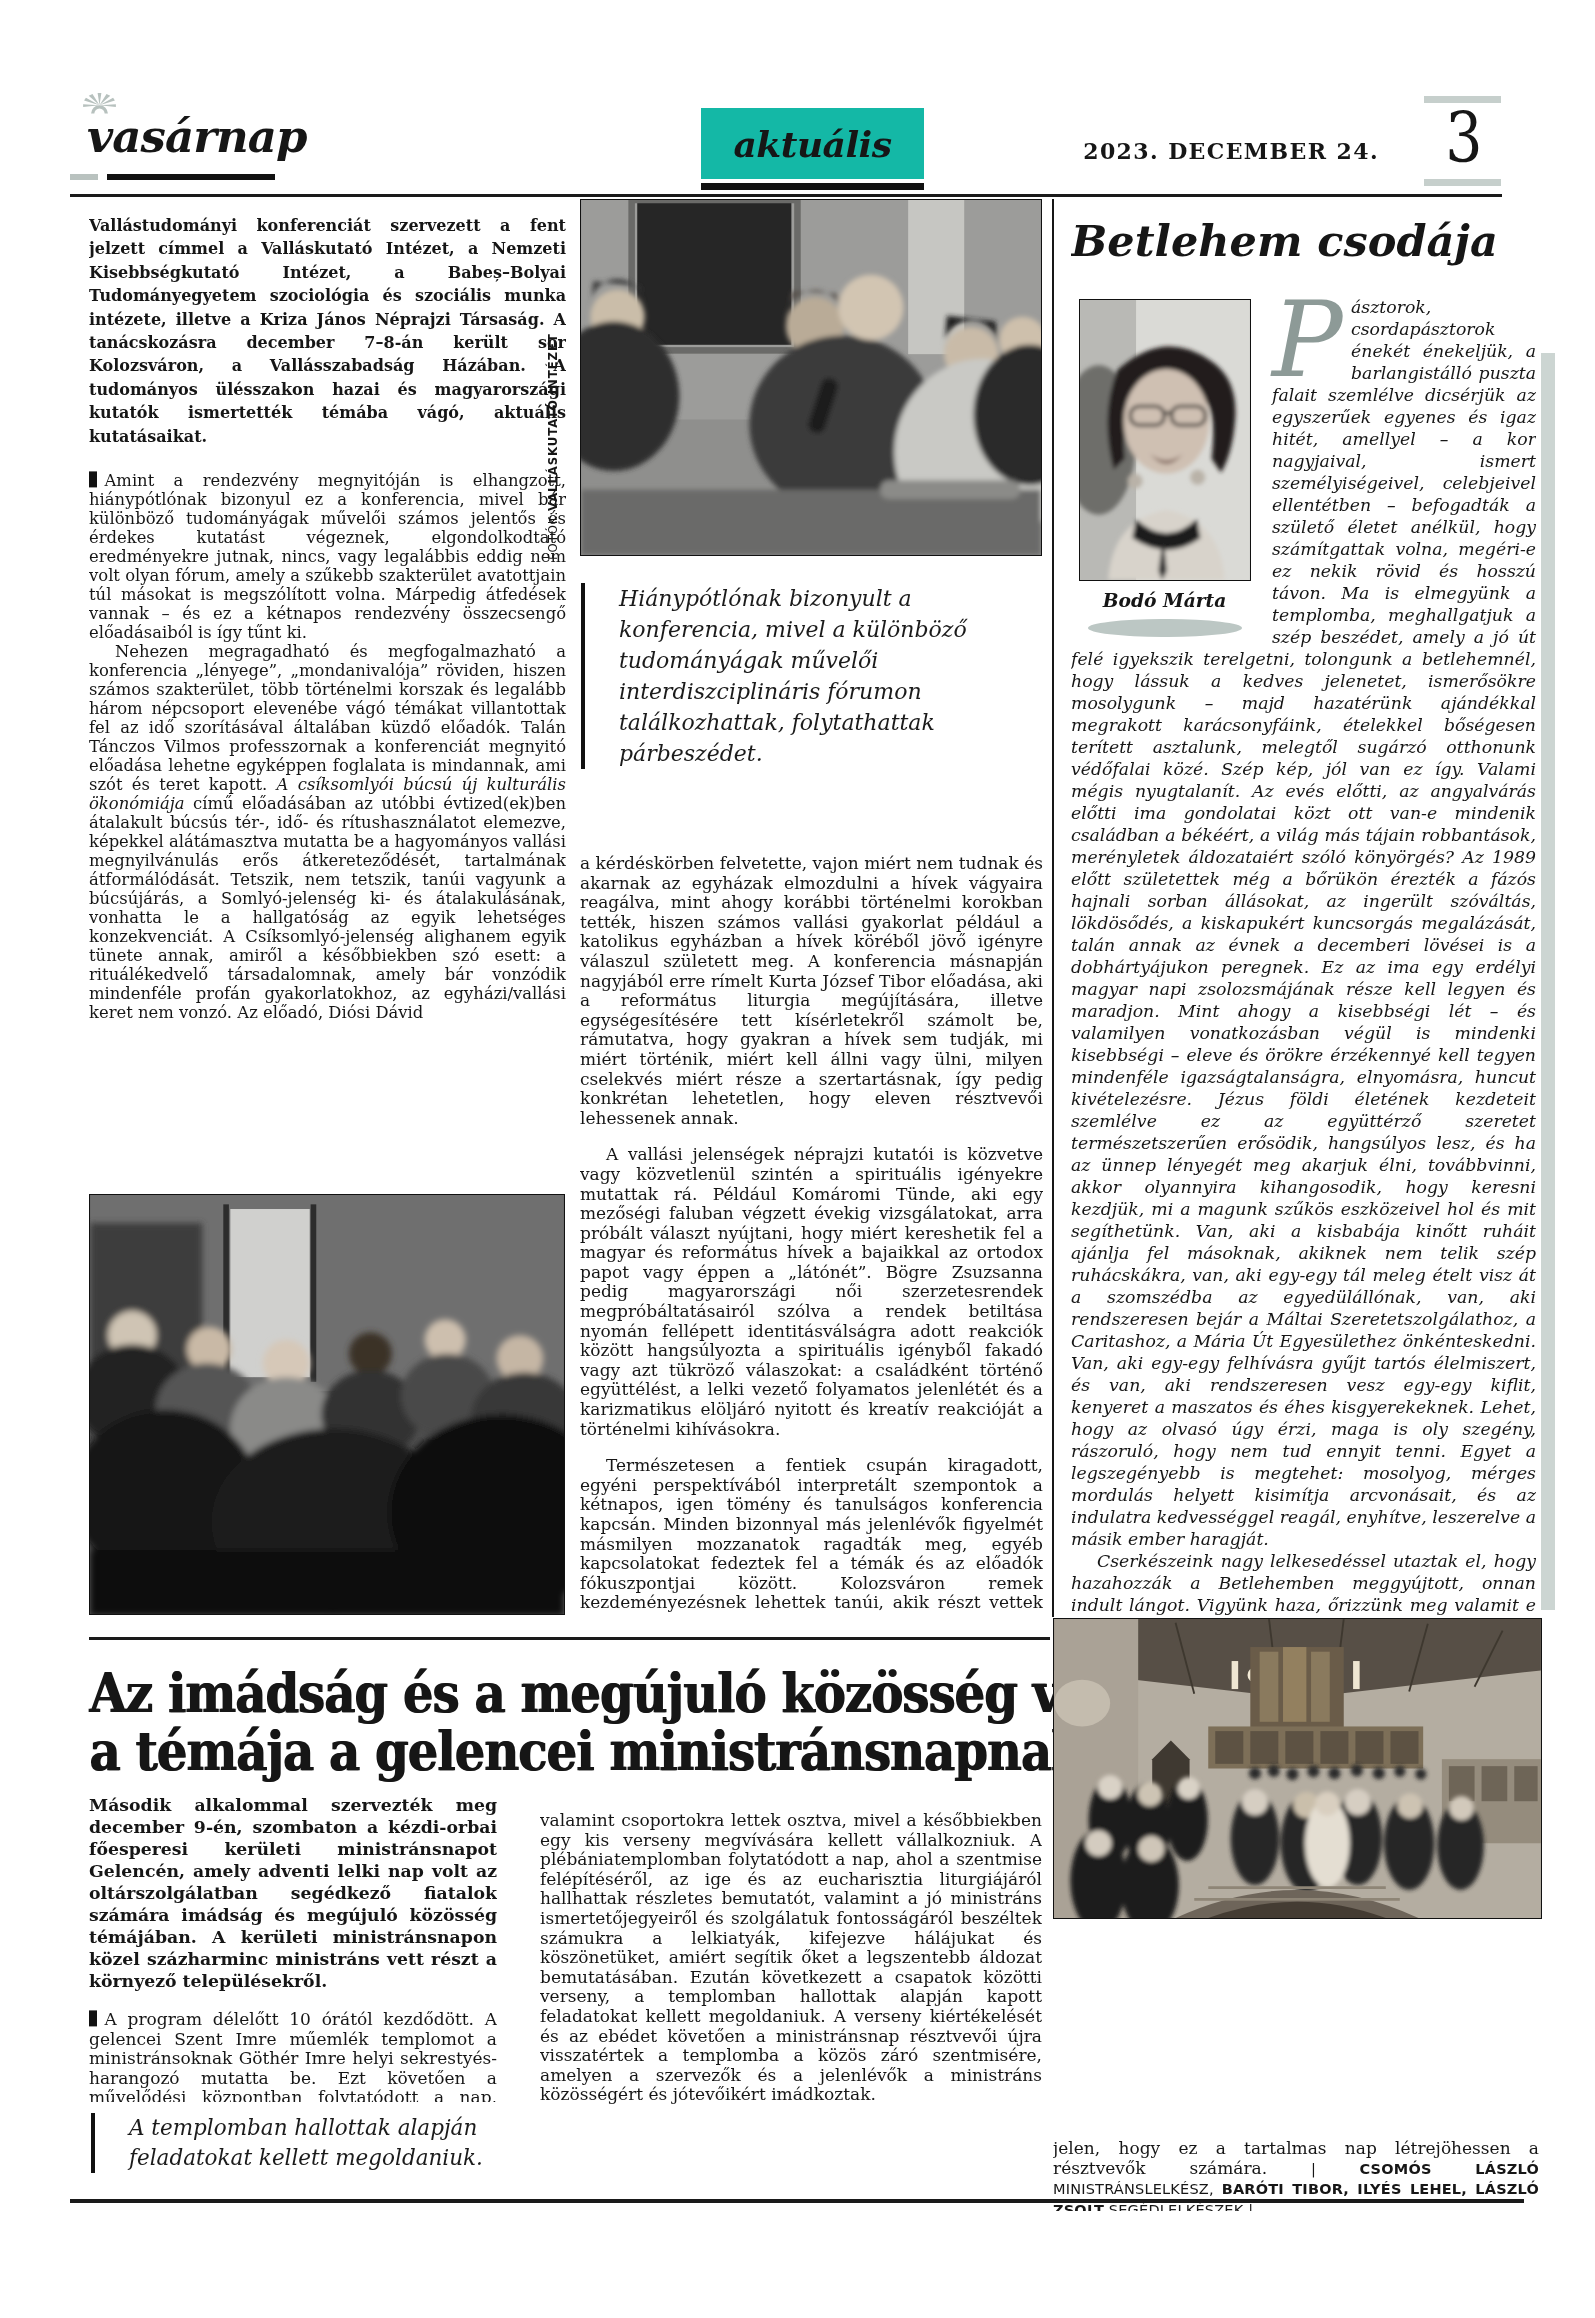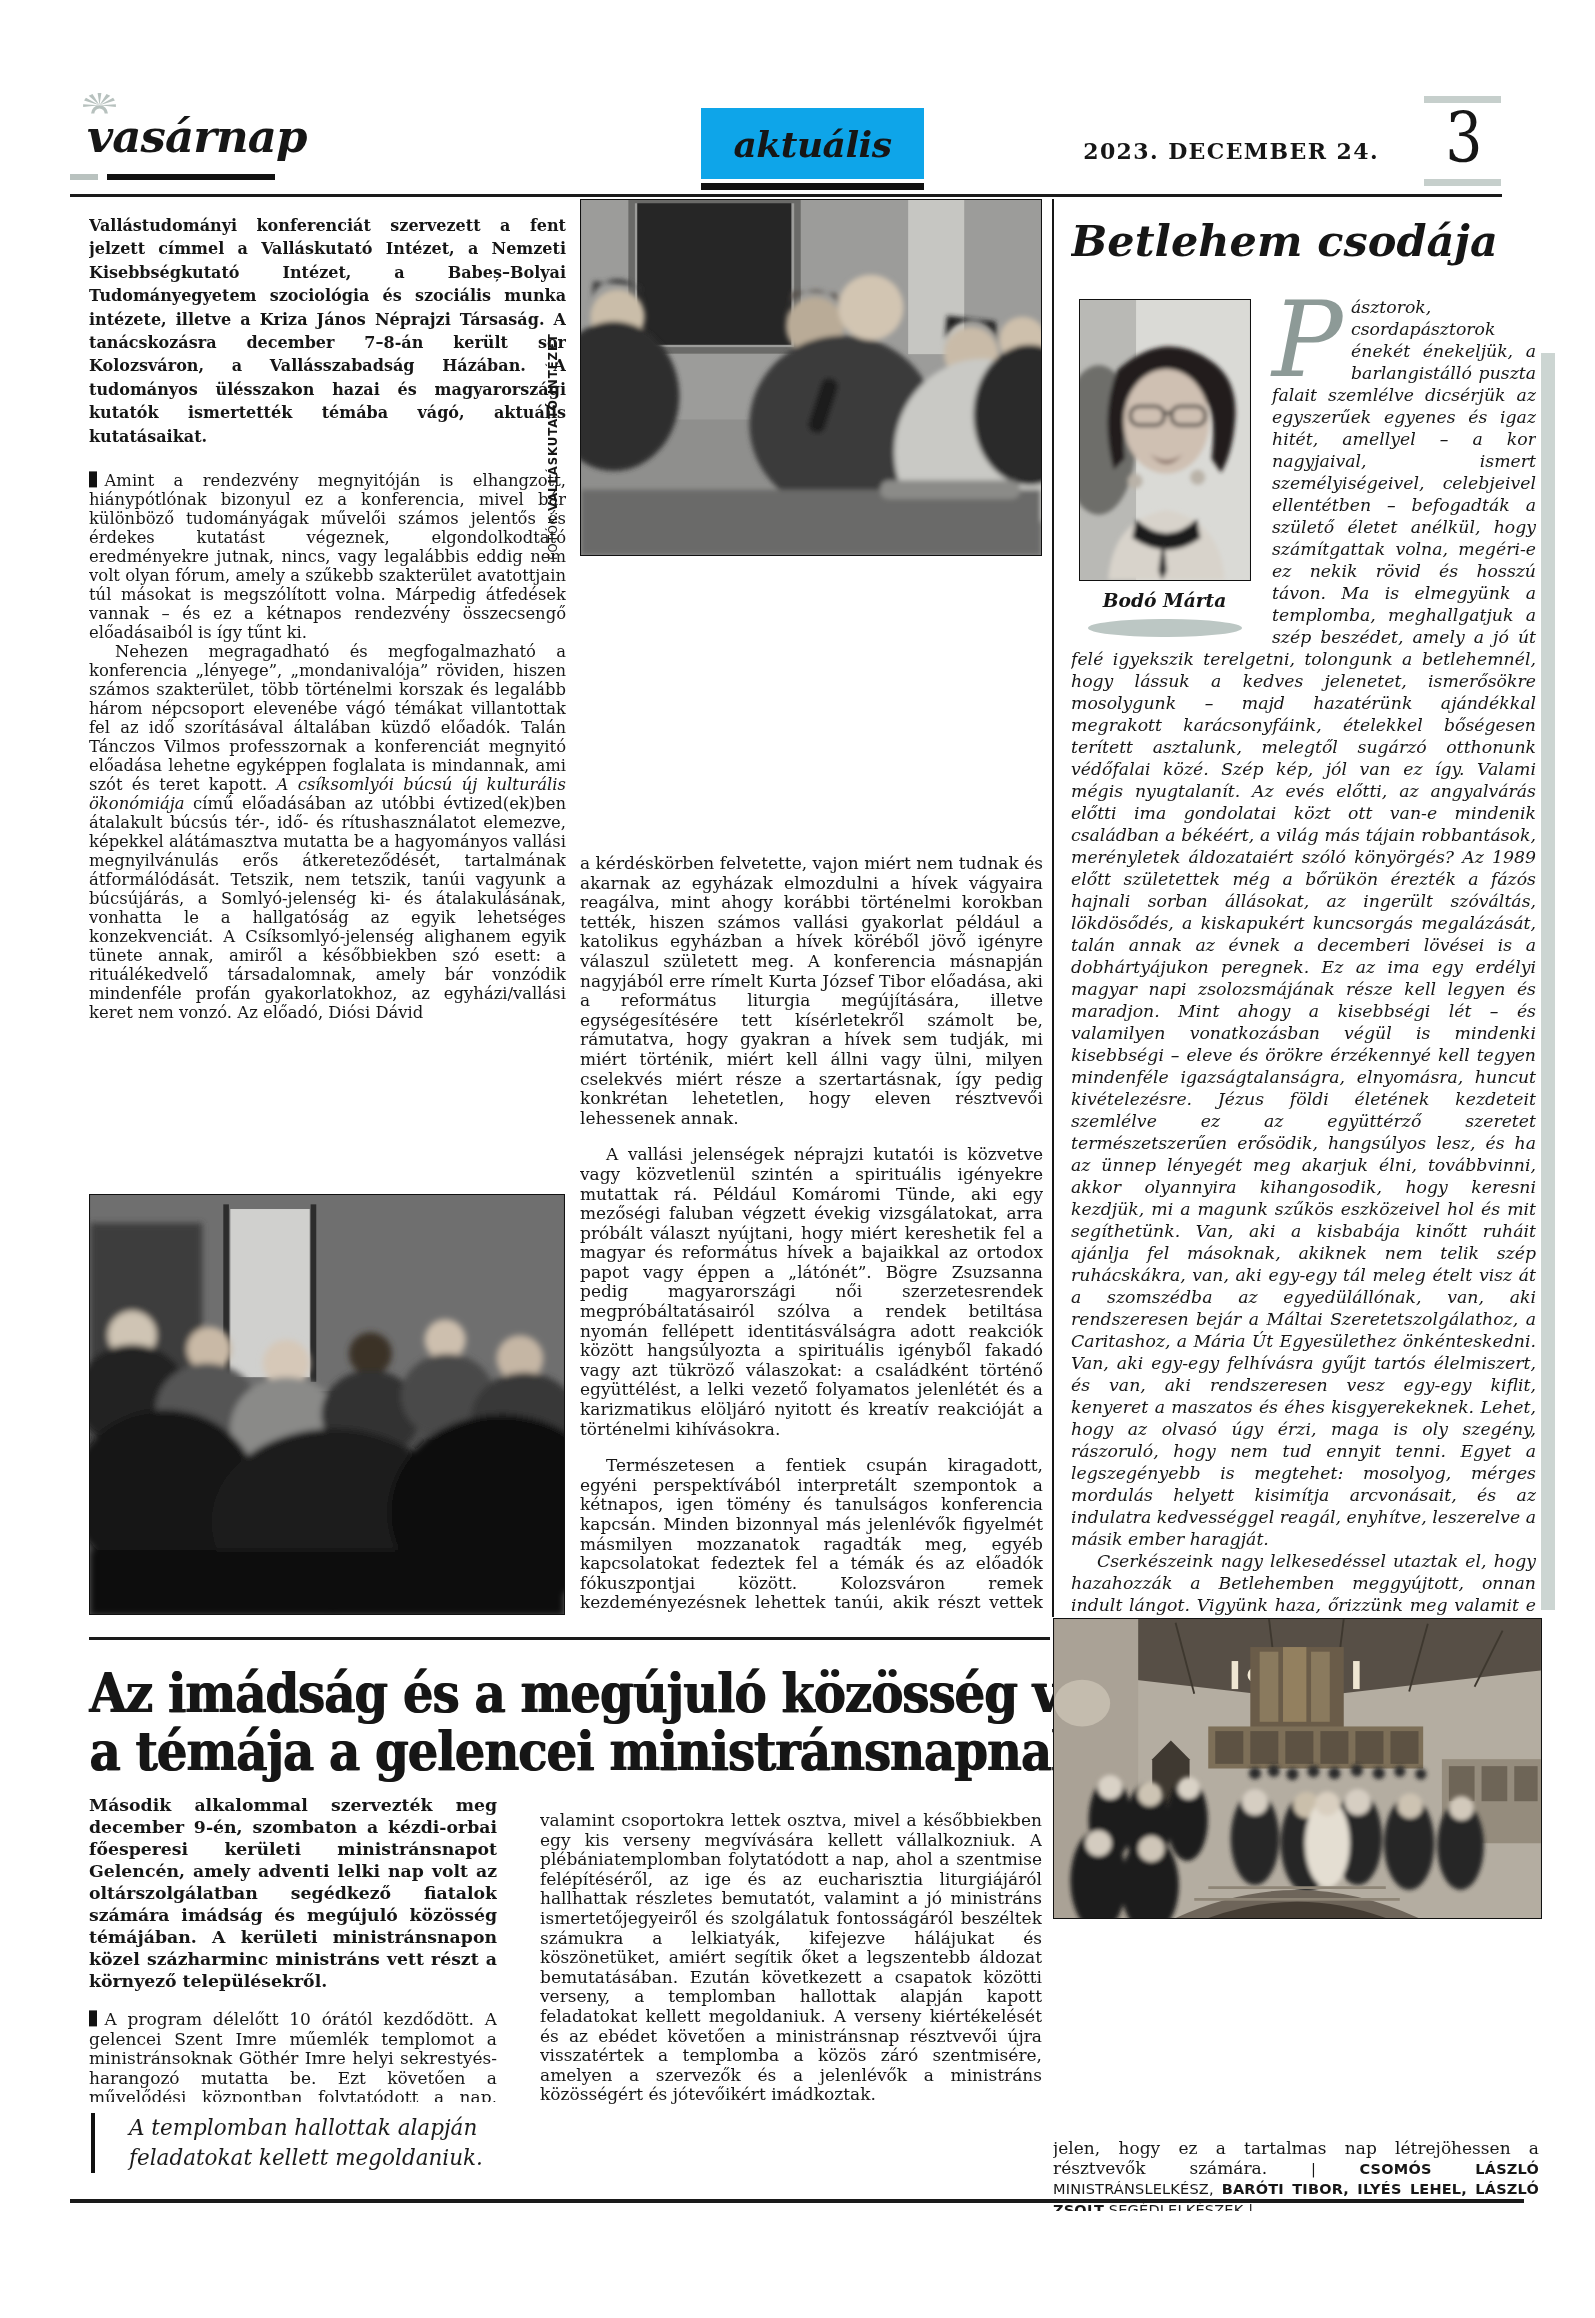--- a/index.html
+++ b/index.html
@@ -12,21 +12,21 @@
     -webkit-font-smoothing:antialiased;
   }
   .sheet{position:absolute;left:0;top:0;width:1595px;height:2319px;background:#ffffff;overflow:hidden;}
   .abs{position:absolute;}
 
   
   .logo-text{font-style:italic;font-weight:bold;font-size:45px;letter-spacing:-0.9px;line-height:1;}
   .logo-bar{background:#111;height:6px;}
   .logo-dash{background:#b9c2bf;height:6px;}
   .sun-icon svg{display:block;}
-  .section-box{background:#0ea5e9;display:flex;align-items:center;justify-content:center;}
+  .section-box{background:#14b8a6;display:flex;align-items:center;justify-content:center;}
   .section-label{font-style:italic;font-weight:bold;font-size:36px;letter-spacing:-0.5px;}
   .section-underline{background:#111;height:6.5px;}
   .issue-date{font-size:22px;font-weight:600;letter-spacing:1.4px;white-space:nowrap;}
   .page-num{font-size:69px;font-weight:500;transform:scaleX(.85);transform-origin:center;line-height:1;}
   .gray-bar{background:#c6cfcc;height:7px;}
   .rule{background:#1a1a1a;}
 
   
   .headline-main{
     font-weight:bold;font-size:45px;line-height:47px;letter-spacing:-0.9px;
@@ -187,20 +187,21 @@
           <path d="M777 320 a58 58 0 0 1 116 -8 l-6 -52 -104 -12 Z" fill="#1f1f1f"></path>
         <ellipse cx="860" cy="540" rx="190" ry="200" fill="#c9c9c5"></ellipse>
         <circle cx="945" cy="300" r="50" fill="#cec0ac"></circle>
           <ellipse cx="960" cy="460" rx="120" ry="150" fill="#2a2a2a"></ellipse>
         <rect x="0" y="620" width="984" height="140" fill="#6b6b69"></rect>
         <rect x="640" y="600" width="300" height="40" rx="18" fill="#8b8b88"></rect>
       </g>
     </svg>
   </div>
 
+  <div class="abs pullquote" style="left:581px;top:583px;width:421px;">Hiánypótlónak bizonyult a konferencia, mivel a különböző tudományágak művelői interdiszciplináris fórumon találkozhattak, folytathattak párbeszédet.</div>
 
   <div class="abs bodytext2" style="left:580px;top:837px;width:463px;height:776px;overflow:hidden;">
     <p>a kérdéskörben felvetette, vajon miért nem tudnak és akarnak az egyházak elmozdulni a hívek vágyaira reagálva, mint ahogy korábbi történelmi korokban tették, hiszen számos vallási gyakorlat például a katolikus egyházban a hívek köréből jövő igényre válaszul született meg. A konferencia másnapján nagyjából erre rímelt Kurta József Tibor előadása, aki a református liturgia megújítására, illetve egységesítésére tett kísérletekről számolt be, rámutatva, hogy gyakran a hívek sem tudják, mi miért történik, miért kell állni vagy ülni, milyen cselekvés miért része a szertartásnak, így pedig konkrétan lehetetlen, hogy eleven résztvevői lehessenek annak.</p>
     <p class="p-indent">A vallási jelenségek néprajzi kutatói is közvetve vagy közvetlenül szintén a spirituális igényekre mutattak rá. Például Komáromi Tünde, aki egy mezőségi faluban végzett évekig vizsgálatokat, arra próbált választ nyújtani, hogy miért kereshetik fel a magyar és református hívek a bajaikkal az ortodox papot vagy éppen a „látónét”. Bögre Zsuzsanna pedig magyarországi női szerzetesrendek megpróbáltatásairól szólva a rendek betiltása nyomán fellépett identitásválságra adott reakciók között hangsúlyozta a spirituális igényből fakadó vagy azt tükröző válaszokat: a családként történő együttélést, a lelki vezető folyamatos jelenlétét és a karizmatikus elöljáró nyitott és kreatív reakcióját a történelmi kihívásokra.</p>
     <p class="p-indent"><span>Természetesen a fentiek csupán kiragadott, egyéni perspektívából interpretált szempontok a kétnapos, igen tömény és tanulságos konferencia kapcsán. Minden bizonnyal más jelenlévők figyelmét másmilyen mozzanatok ragadták meg, egyéb kapcsolatokat fedeztek fel a témák és az előadók fókuszpontjai között. Kolozsváron remek kezdeményezésnek lehettek tanúi, akik részt vettek az eszmecserén, mindannyian gazdagodhattak valamivel, egy-egy új gondolattal, meglátással, közelítésmóddal. A rendezvény egyértelműen folytatást kíván. Remek téma lehetne a változó társadalom (helye) a vallásban és az egyházban. </span></p>
   </div>
 
   <div class="abs vdivider" style="left:1052px;top:199px;height:1418px;"></div>
 
   <div class="abs" style="left:1071px;top:220px;width:465px;height:1397px;overflow:hidden;">

